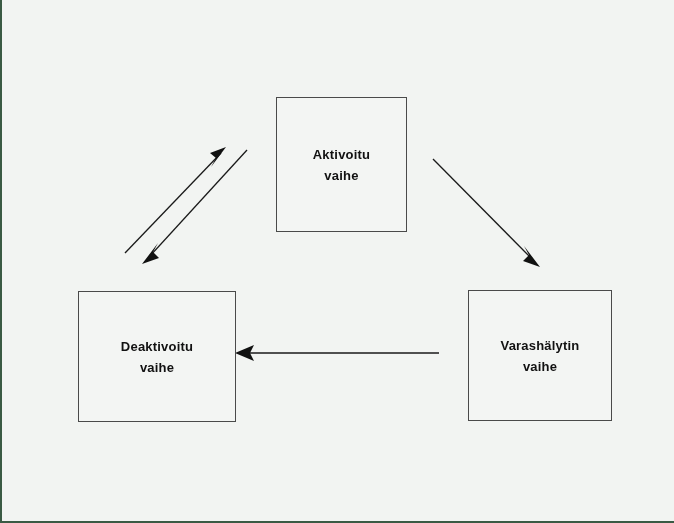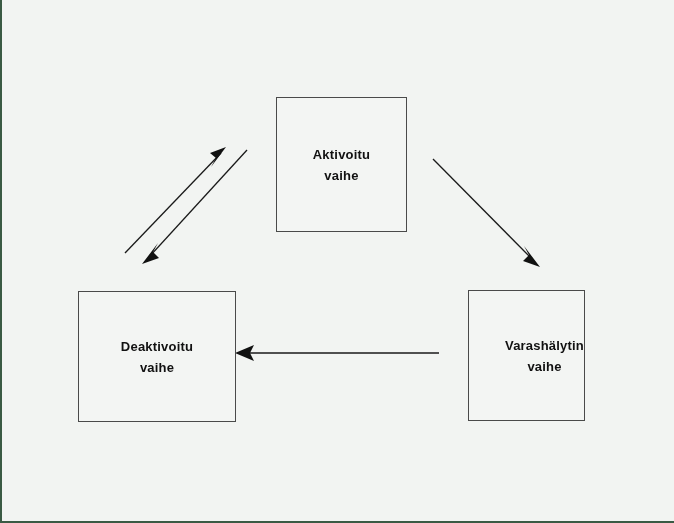--- a/index.html
+++ b/index.html
@@ -55,23 +55,22 @@
   }
   #box-deaktivoitu {
     left: 76px;
     top: 291px;
     width: 158px;
     height: 131px;
   }
   #box-varashalytin {
     left: 466px;
     top: 290px;
-    width: 117px;
+    width: 144px;
     height: 131px;
-    justify-content: flex-end;
   }
 </style>
 </head>
 <body>
 
 <div id="canvas">
 
   <svg id="diagram-svg" viewBox="0 0 674 523" xmlns="http://www.w3.org/2000/svg">
 
     <g>

